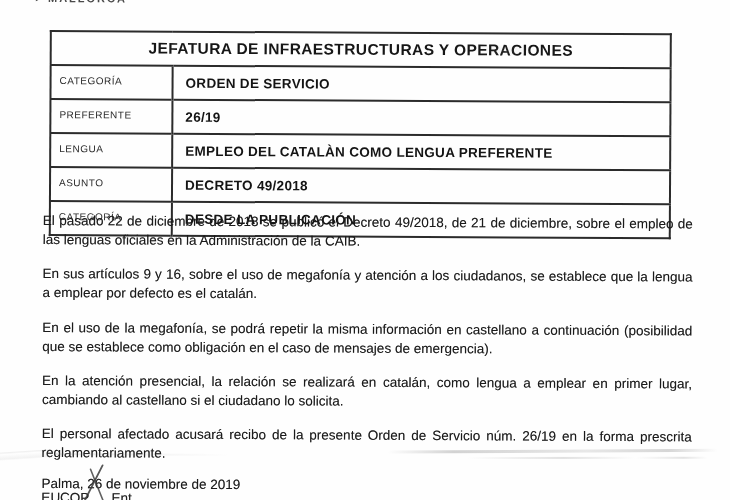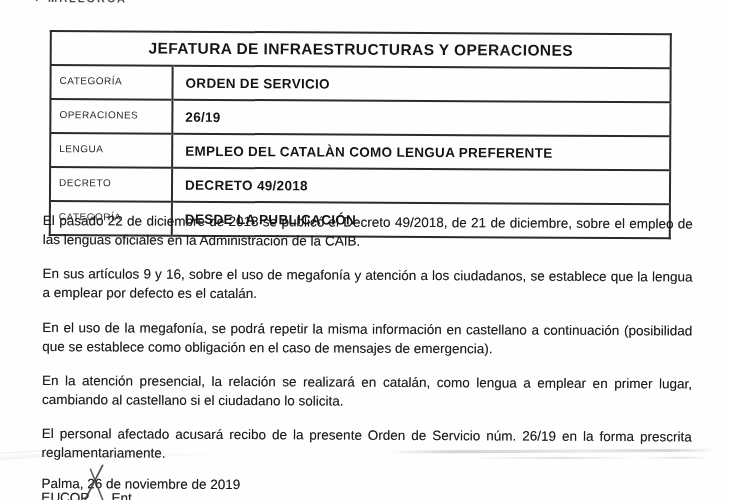--- a/index.html
+++ b/index.html
@@ -148,29 +148,29 @@
     <table class="doc-table">
       <tbody>
         <tr>
           <td class="title" colspan="2">JEFATURA DE INFRAESTRUCTURAS Y OPERACIONES</td>
         </tr>
         <tr>
           <td class="lbl">CATEGORÍA</td>
           <td class="val">ORDEN DE SERVICIO</td>
         </tr>
         <tr>
-          <td class="lbl">OPERACIONES</td>
+          <td class="lbl">PREFERENTE</td>
           <td class="val">26/19</td>
         </tr>
         <tr>
           <td class="lbl">LENGUA</td>
           <td class="val">EMPLEO DEL CATALÀN COMO LENGUA PREFERENTE</td>
         </tr>
         <tr>
-          <td class="lbl">DECRETO</td>
+          <td class="lbl">ASUNTO</td>
           <td class="val">DECRETO 49/2018</td>
         </tr>
         <tr>
           <td class="lbl">CATEGORÍA</td>
           <td class="val">DESDE LA PUBLICACIÓN</td>
         </tr>
       </tbody>
     </table>
 
     <p class="para p1">El pasado 22 de diciembre de 2018 se publicó el Decreto 49/2018, de 21 de diciembre, sobre el empleo de las lenguas oficiales en la Administración de la CAIB.</p>

